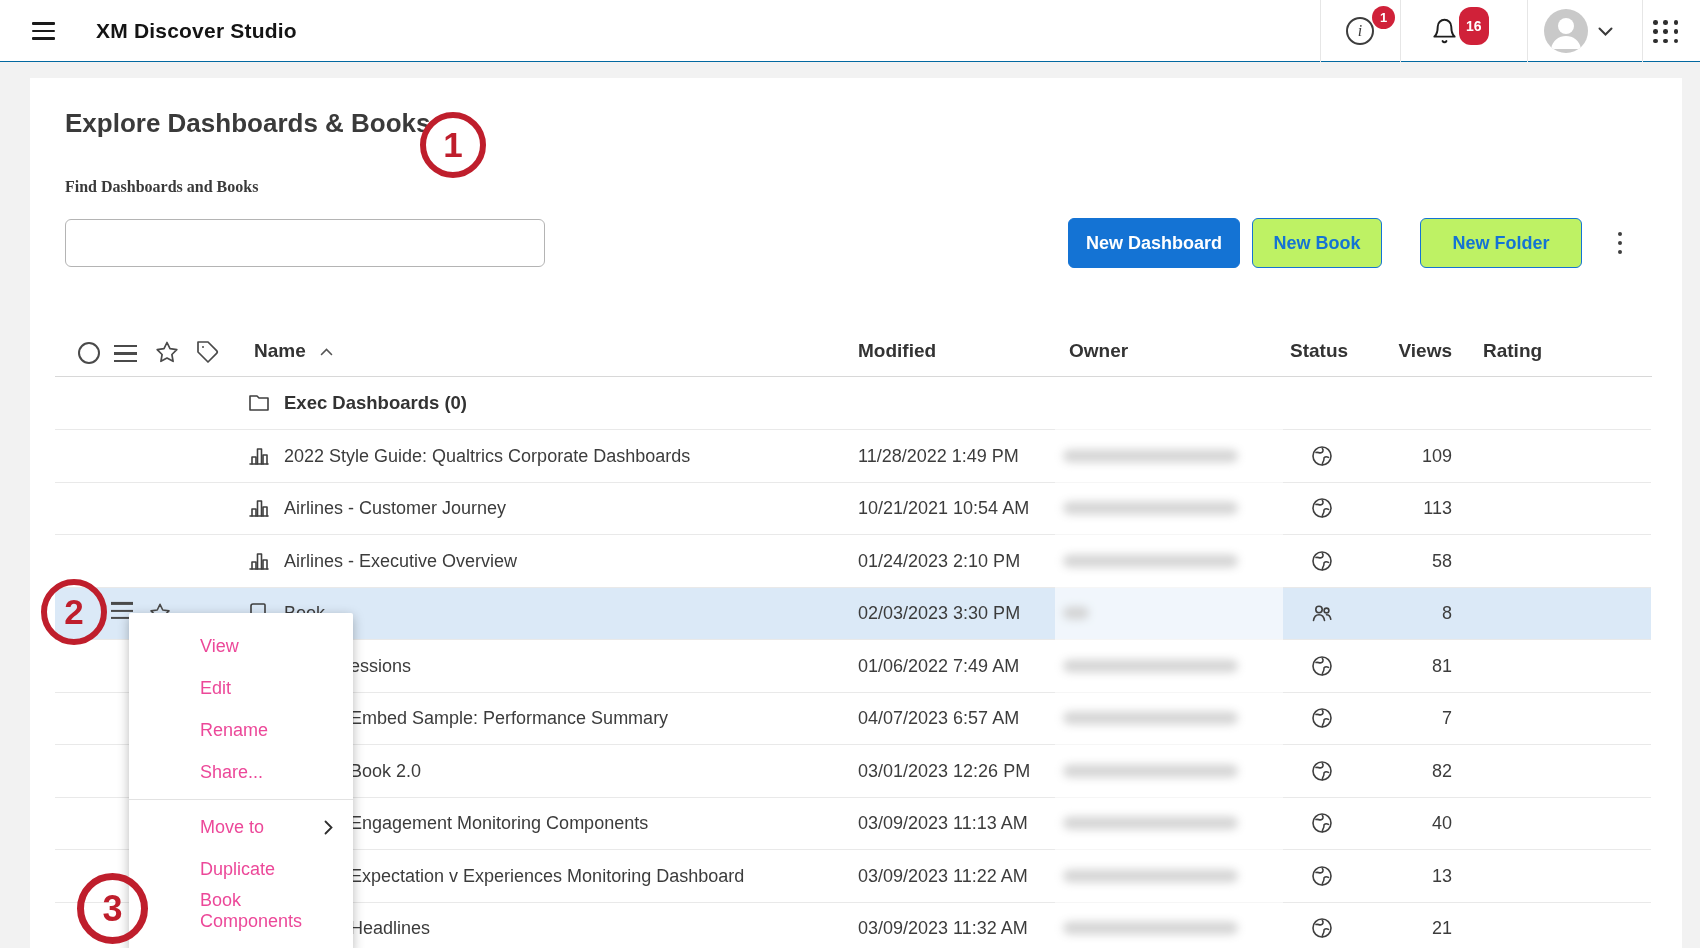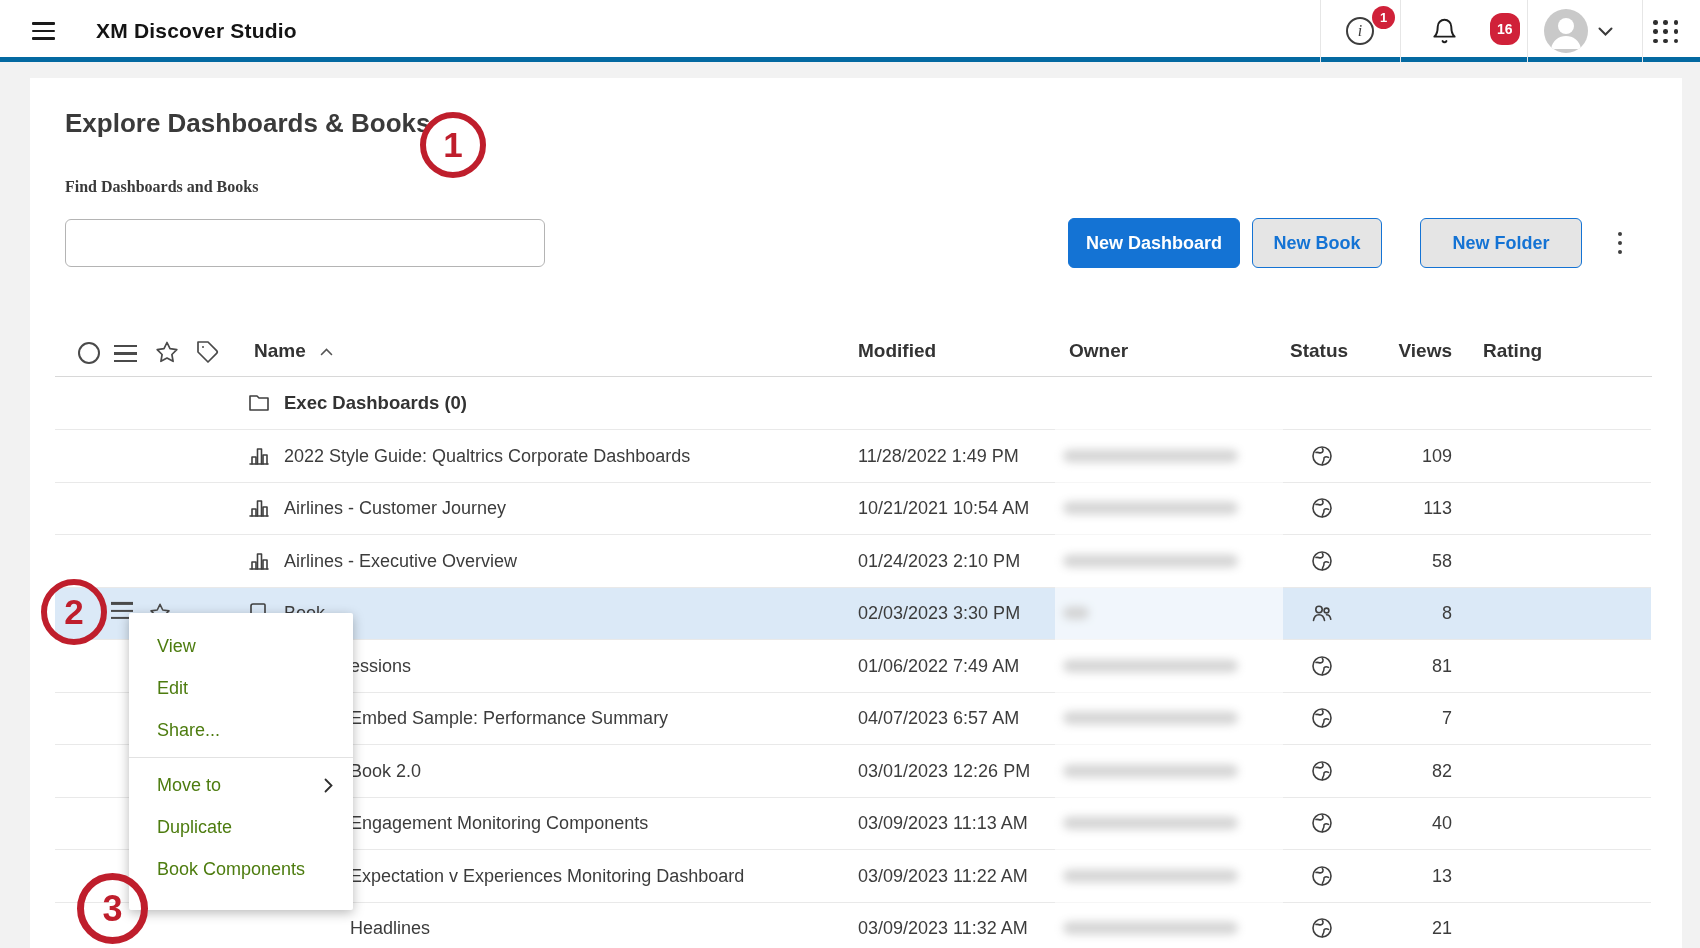--- a/index.html
+++ b/index.html
@@ -1,52 +1,52 @@
 <!DOCTYPE html>
 <html><head>
 <meta charset="utf-8">
 <style>
   * { margin:0; padding:0; box-sizing:border-box; }
   html,body { width:1700px; height:948px; overflow:hidden; background:#f2f2f2;
               font-family:"Liberation Sans", sans-serif; color:#3b3b3b; }
 
   
   .topbar { position:absolute; left:0; top:0; width:1700px; height:62px; background:#fff;
-            border-bottom:5px solid #0369a1; z-index:5; }
+            border-bottom:1px solid #0369a1; z-index:5; }
   .hamburger { position:absolute; left:32px; top:22px; width:24px; height:18px; cursor:pointer; }
   .hamburger span { display:block; width:23px; height:2.6px; background:#1a1a1a; margin-bottom:5px; border-radius:1px; }
   .app-title { position:absolute; left:96px; top:19px; font-size:21px; font-weight:600; color:#141414; letter-spacing:.2px; }
   .tb-divider { position:absolute; top:0; width:1px; height:62px; background:#e6e6e6; }
   .tb-d1{left:1320px} .tb-d2{left:1400px} .tb-d3{left:1527px} .tb-d4{left:1642px}
   .info-circle { position:absolute; left:1346px; top:17px; width:28px; height:28px; border:2px solid #3d3d3d;
                  border-radius:50%; text-align:center; font-family:"Liberation Serif",serif; font-style:italic;
                  font-size:16px; line-height:24px; color:#3d3d3d; cursor:pointer; }
   .badge { position:absolute; background:#d02139; color:#fff; font-weight:700; border-radius:12px;
            display:flex; align-items:center; justify-content:center; z-index:6; }
   .badge-info { left:1372px; top:6px; width:23px; height:23px; font-size:13px; }
-  .badge-bell { left:1459px; top:13px; height:32px; min-width:24px; padding:0 7px; font-size:14px;margin-left:31px; }
+  .badge-bell { left:1459px; top:7px; height:38px; min-width:24px; padding:0 7px; font-size:14px; }
   .bell { position:absolute; left:1431px; top:17px; cursor:pointer; }
   .avatar { position:absolute; left:1544px; top:9px; width:44px; height:44px; border-radius:50%;
             background:#c9c9c9; overflow:hidden; cursor:pointer; }
   .chev { position:absolute; left:1598px; top:27px; cursor:pointer; }
   .waffle { position:absolute; left:1653px; top:20px; width:26px; height:24px; display:grid;
             grid-template-columns:repeat(3,1fr); gap:4px 5px; cursor:pointer; }
   .waffle i { width:4.6px; height:4.6px; background:#2e2e2e; border-radius:50%; }
 
   
   .card { position:absolute; left:30px; top:78px; width:1652px; height:870px; background:#fff; }
   .page-heading { position:absolute; left:35px; top:30px; font-size:26px; font-weight:700; color:#3a3a3a; }
   .search-label { position:absolute; left:35px; top:100px; font-size:16px; font-weight:700; color:#3a3a3a;font-family:Liberation Serif, serif; }
   .search-input { position:absolute; left:35px; top:141px; width:480px; height:48px; border:1px solid #b4b4b4;
                   border-radius:6px; font-size:17px; padding:0 12px; outline:none; background:#fff; }
   .btn-row { position:absolute; left:1038px; top:140px; height:50px; display:flex; align-items:stretch; }
   .btn { height:50px; border-radius:6px; font-size:18px; font-weight:700; display:flex; align-items:center;
          justify-content:center; cursor:pointer; font-family:"Liberation Sans",sans-serif; }
   .btn-primary { width:172px; background:#1473d4; border:1px solid #1473d4; color:#fff; }
-  .btn-outline { background:#e5e5e5; border:1px solid #1473d4; color:#1473d4; }
+  .btn-outline { background:#bef264; border:1px solid #1473d4; color:#1473d4; }
   .btn-book { width:130px; margin-left:12px; }
   .btn-folder { width:162px; margin-left:38px; }
   .kebab { position:absolute; left:1576px; top:140px; width:28px; height:50px; display:flex; flex-direction:column;
            align-items:center; justify-content:center; gap:4.5px; cursor:pointer; }
   .kebab i { width:4.5px; height:4.5px; background:#3f3f3f; border-radius:50%; }
 
   
   .hdr-icon { position:absolute; cursor:pointer; }
   .sel-circle { left:48px; top:264px; width:22px; height:22px; border:2px solid #4a4a4a; border-radius:50%; }
   .hdr-list { left:84px; top:267px; width:23px; }
@@ -78,21 +78,21 @@
   .row-star-icon { left:94px; width:22px; height:22px; }
 
   
   .owner-band { position:absolute; left:1025px; top:299px; width:228px; height:571px;
                 background:rgba(255,255,255,.6); z-index:3; pointer-events:none; }
 
   
   .ctx-menu { position:absolute; left:129px; top:613px; width:224px; background:#fff; z-index:7;
               border-radius:2px; box-shadow:0 3px 12px rgba(0,0,0,.28); padding:12px 0 20px 0; }
   .ctx-item { height:42px; display:flex; align-items:center; justify-content:space-between;
-              padding:0 20px 0 28px; font-size:18px; color:#4d7c0f; cursor:pointer; }
+              padding:0 20px 0 28px; font-size:18px; color:#ec4899; cursor:pointer;margin-left:43px; }
   .ctx-divider { height:1px; background:#e2e2e2; margin:6px 0; }
 
   
   .anno { position:absolute; border-radius:50%; display:flex; align-items:center; justify-content:center;
           font-weight:700; color:#bf1e2c; z-index:10; pointer-events:none;
           font-family:"Liberation Sans",sans-serif; }
   .anno-1 { left:420px; top:112px; width:66px; height:66px; border:6px solid #bf1e2c; font-size:35px; }
   .anno-2 { left:41px;  top:579px; width:66px; height:66px; border:6px solid #bf1e2c; font-size:35px; }
   .anno-3 { left:77px;  top:873px; width:71px; height:71px; border:7px solid #bf1e2c; font-size:36px; }
 
@@ -400,20 +400,23 @@
 </div>
 
 <div class="ctx-menu" id="ctx-menu">
     <div class="ctx-item">
       <span>View</span>
     </div>
     <div class="ctx-item">
       <span>Edit</span>
     </div>
     <div class="ctx-item">
+      <span>Rename</span>
+    </div>
+    <div class="ctx-item">
       <span>Share...</span>
     </div>
     <div class="ctx-divider"></div>
     <div class="ctx-item">
       <span>Move to</span>
       <span>
         <svg width="9" height="15" viewBox="0 0 9 15" fill="none" stroke="#2d2d2d" stroke-width="1.8" stroke-linecap="round">
           <path d="M1.5 1.5l6 6-6 6"></path>
         </svg>
       </span>

